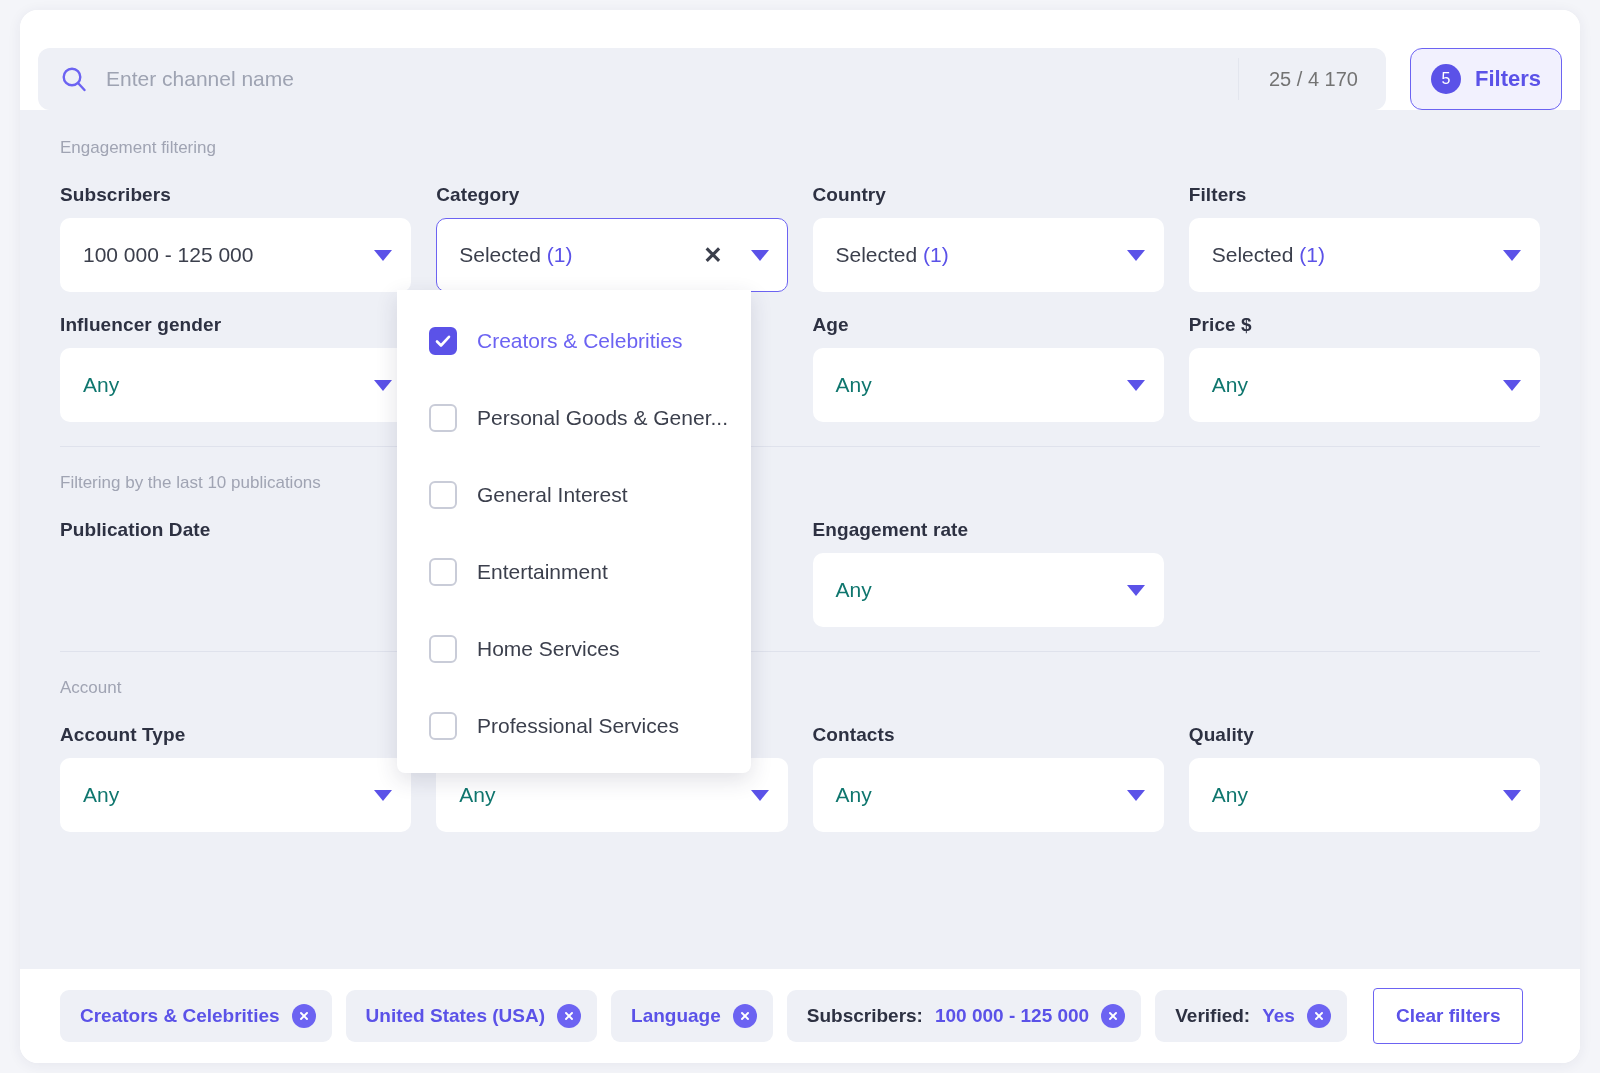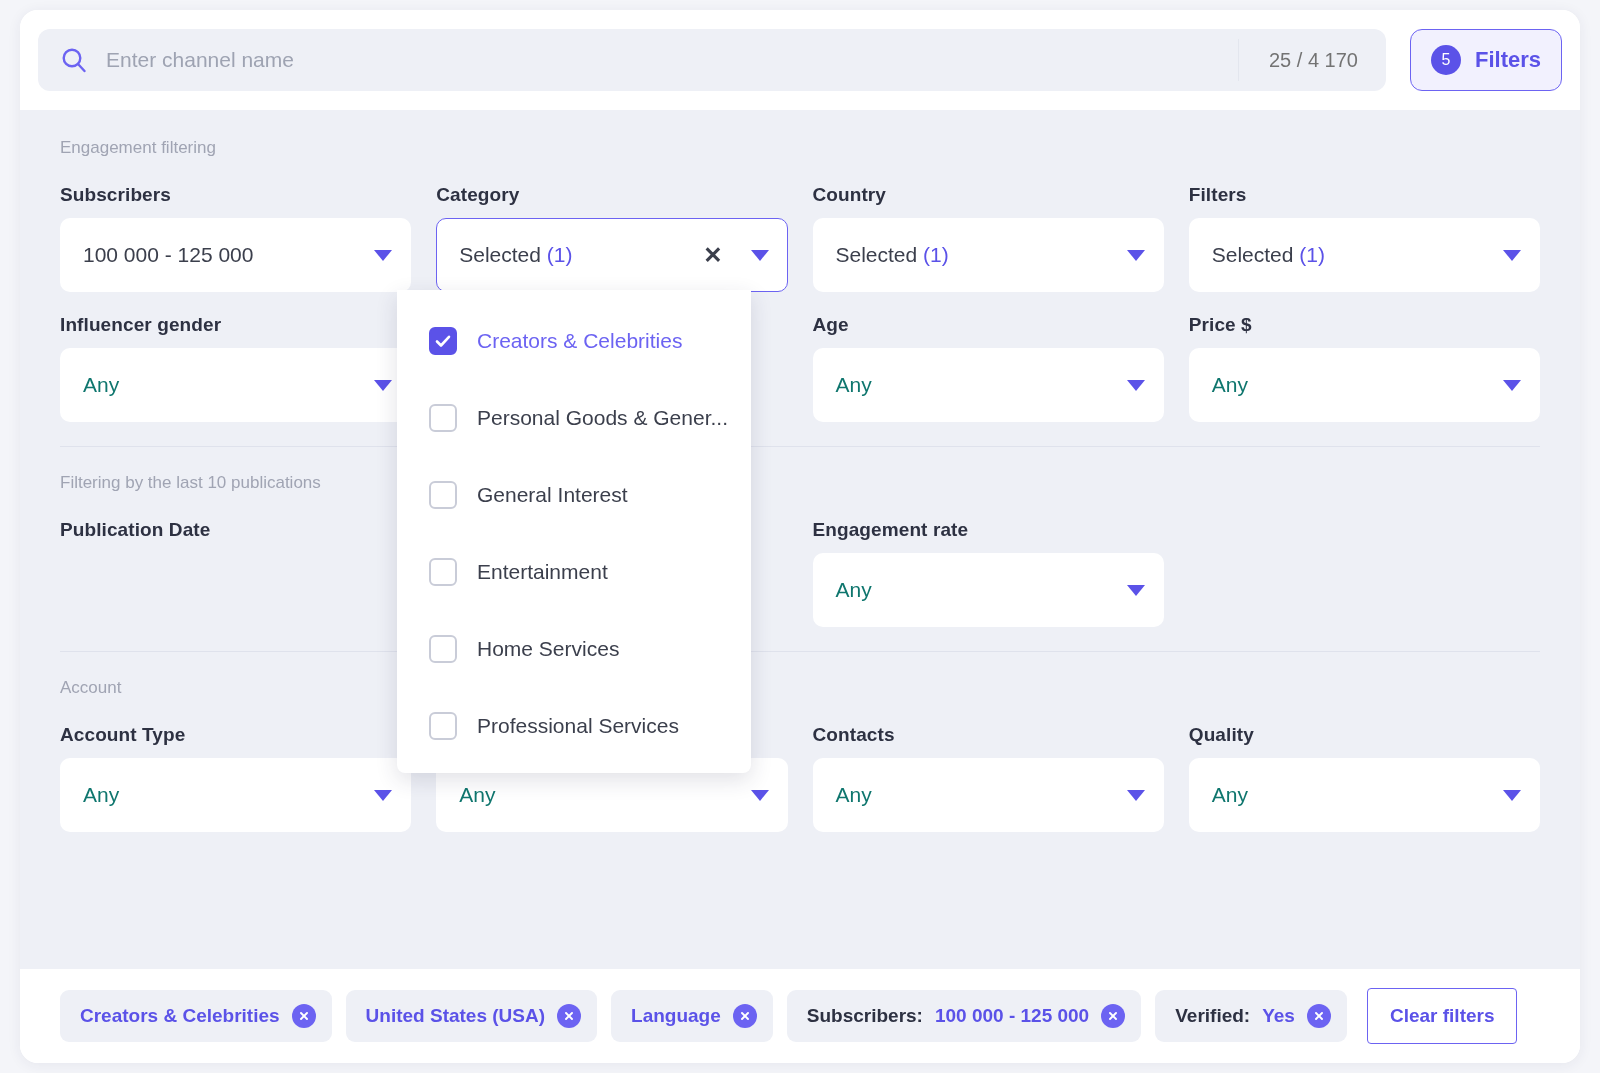--- a/index.html
+++ b/index.html
@@ -24,21 +24,21 @@
     overflow: hidden;
     display: flex;
     flex-direction: column;
   }
 
   
   .searchbar {
     height: 100px;
     background: #ffffff;
     display: flex;
-    align-items: center;
+    align-items: flex-end;
     padding: 0 18px;
     flex: 0 0 auto;
   }
   .search-field {
     flex: 1 1 auto;
     height: 62px;
     background: #eef0f6;
     border-radius: 12px;
     display: flex;
     align-items: center;
@@ -231,21 +231,21 @@
     height: 56px;
     border: 1.5px solid #6c63f2;
     border-radius: 4px;
     background: #fff;
     color: #5b52e8;
     font-size: 19px;
     font-weight: bold;
     padding: 0 22px;
     display: flex; align-items: center;
     cursor: pointer;
-    margin-left: 6px;
+    margin-left: 12px;
     font-family: "Liberation Sans", sans-serif;
   }
 </style>
 </head>
 <body>
 
 <div class="app">
 
   <div class="searchbar">
     <div class="search-field">

